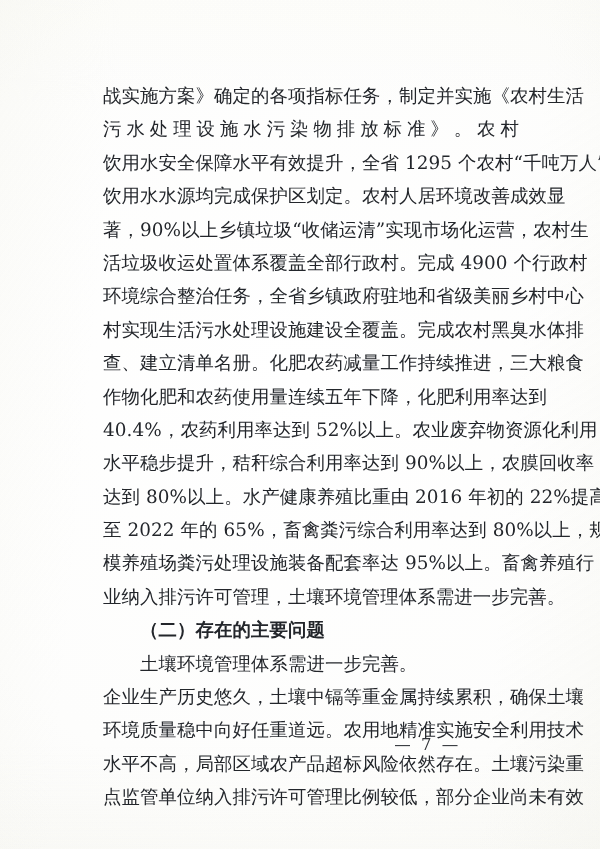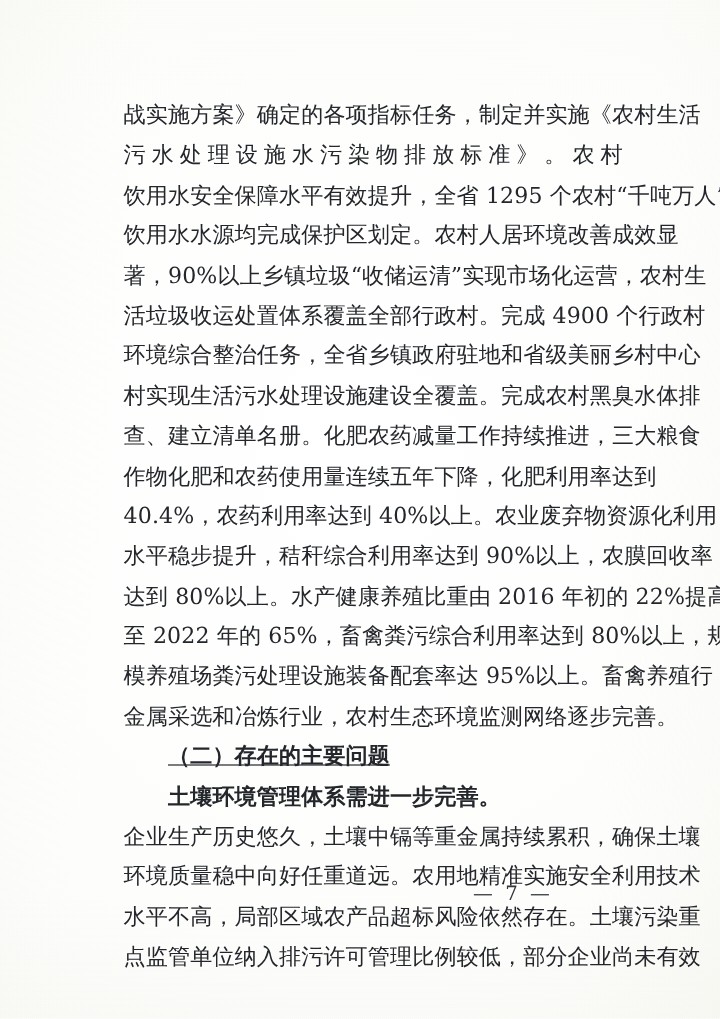--- a/index.html
+++ b/index.html
@@ -65,24 +65,23 @@
   }
 
   
   .indent {
     padding-left: 37px;
   }
 
   
   .bold {
     font-weight: 700;
-    text-decoration: underline;
   }
   .bold-run {
-    font-weight: 700;
+    font-weight: 400;
   }
 
   
   .line.flush {
     display: block;
   }
 
   
   #folio {
     position: absolute;
@@ -379,21 +378,21 @@
     <div class="line justify">
         <span class="seg">40.4%</span>
         <span class="seg">，</span>
         <span class="seg">农</span>
         <span class="seg">药</span>
         <span class="seg">利</span>
         <span class="seg">用</span>
         <span class="seg">率</span>
         <span class="seg">达</span>
         <span class="seg">到 </span>
-        <span class="seg">40%</span>
+        <span class="seg">52%</span>
         <span class="seg">以</span>
         <span class="seg">上</span>
         <span class="seg">。</span>
         <span class="seg">农</span>
         <span class="seg">业</span>
         <span class="seg">废</span>
         <span class="seg">弃</span>
         <span class="seg">物</span>
         <span class="seg">资</span>
         <span class="seg">源</span>
@@ -496,21 +495,21 @@
         <span class="seg">95%</span>
         <span class="seg">以</span>
         <span class="seg">上</span>
         <span class="seg">。</span>
         <span class="seg">畜</span>
         <span class="seg">禽</span>
         <span class="seg">养</span>
         <span class="seg">殖</span>
         <span class="seg">行</span>
       </div>
-    <div class="line flush">金属采选和冶炼行业，农村生态环境监测网络逐步完善。</div>
+    <div class="line flush">业纳入排污许可管理，土壤环境管理体系需进一步完善。</div>
 
     <div class="line flush indent bold">（二）存在的主要问题</div>
 
     <div class="line justify indent">
       <span class="bold-run">土壤环境管理体系需进一步完善。</span>
     </div>
 
     <div class="line justify">
         <span class="seg">企</span>
         <span class="seg">业</span>

